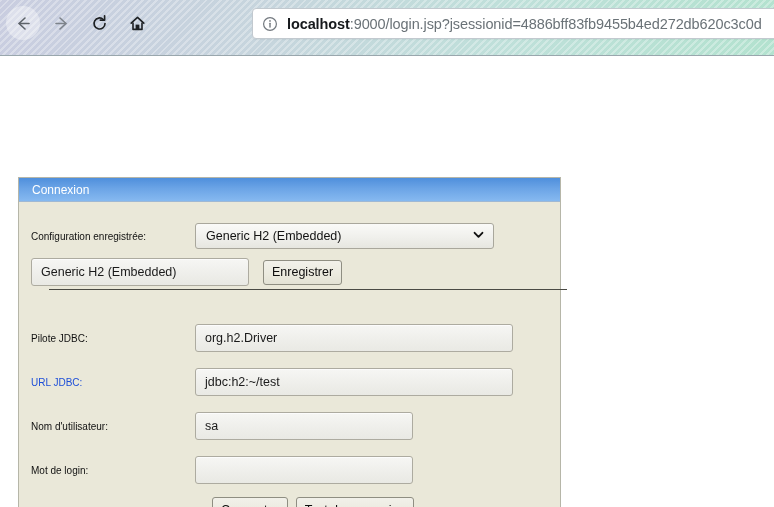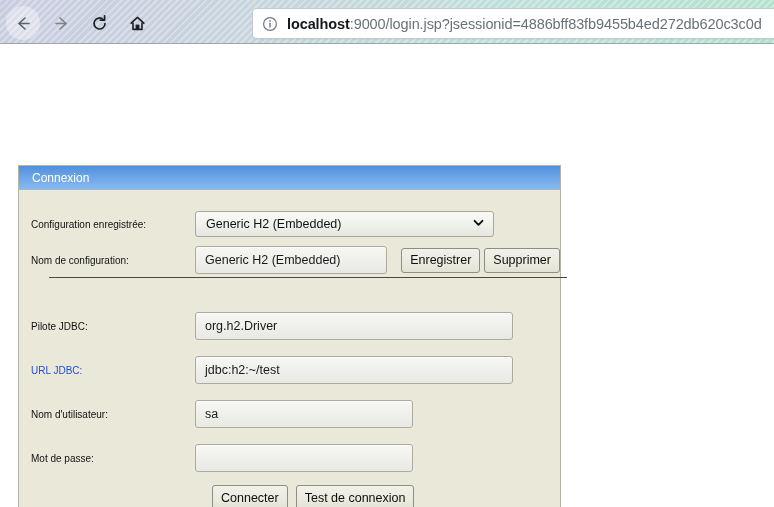--- a/index.html
+++ b/index.html
@@ -8,21 +8,21 @@
     width: 774px; height: 507px;
     overflow: hidden;
     background: #ffffff;
     font-family: "Liberation Sans", sans-serif;
   }
 
   
   #browser-chrome {
     position: relative;
     width: 774px;
-    height: 44px;
+    height: 56px;
     background:
       repeating-linear-gradient(135deg,
         rgba(255,255,255,0.30) 0px,
         rgba(255,255,255,0.30) 2px,
         rgba(255,255,255,0.00) 2px,
         rgba(255,255,255,0.00) 5px),
       linear-gradient(100deg, #c9cde0 0%, #c6d5dd 35%, #bfe0da 65%, #b3e2cf 100%);
     border-bottom: 1px solid #9aa7ad;
   }
   #nav-buttons {
@@ -266,26 +266,24 @@
           <span id="config-select-label">Generic H2 (Embedded)</span>
           <span class="chev">
             <svg width="13" height="13" viewBox="0 0 13 13">
               <path d="M2.6 4.8 L6.5 8.8 L10.4 4.8" fill="none" stroke="#111" stroke-width="1.9" stroke-linecap="round" stroke-linejoin="round"></path>
             </svg>
           </span>
         </div>
       </div>
 
       <div class="form-row">
-        <span class="form-label">Nom de configuration:</span>
         <div class="txt-input w-name">
           <span>Generic H2 (Embedded)</span>
         </div>
         <div class="btn" style="margin-left:14px;">Enregistrer</div>
-        <div class="btn" style="margin-left:4px;">Supprimer</div>
       </div>
 
       <div id="divider"></div>
 
       <div class="form-row" style="margin-top:30px;">
         <span class="form-label">Pilote JDBC:</span>
         <div class="txt-input w-wide">
           <span>org.h2.Driver</span>
         </div>
       </div>
@@ -298,21 +296,21 @@
       </div>
 
       <div class="form-row" style="margin-top:8px;">
         <span class="form-label">Nom d'utilisateur:</span>
         <div class="txt-input w-mid">
           <span>sa</span>
         </div>
       </div>
 
       <div class="form-row" style="margin-top:8px;">
-        <span class="form-label">Mot de passe:</span>
+        <span class="form-label">Mot de login:</span>
         <div class="txt-input w-mid">
           <span></span>
         </div>
       </div>
 
       <div id="action-row">
         <div class="btn">Connecter</div>
         <div class="btn">Test de connexion</div>
       </div>
 

